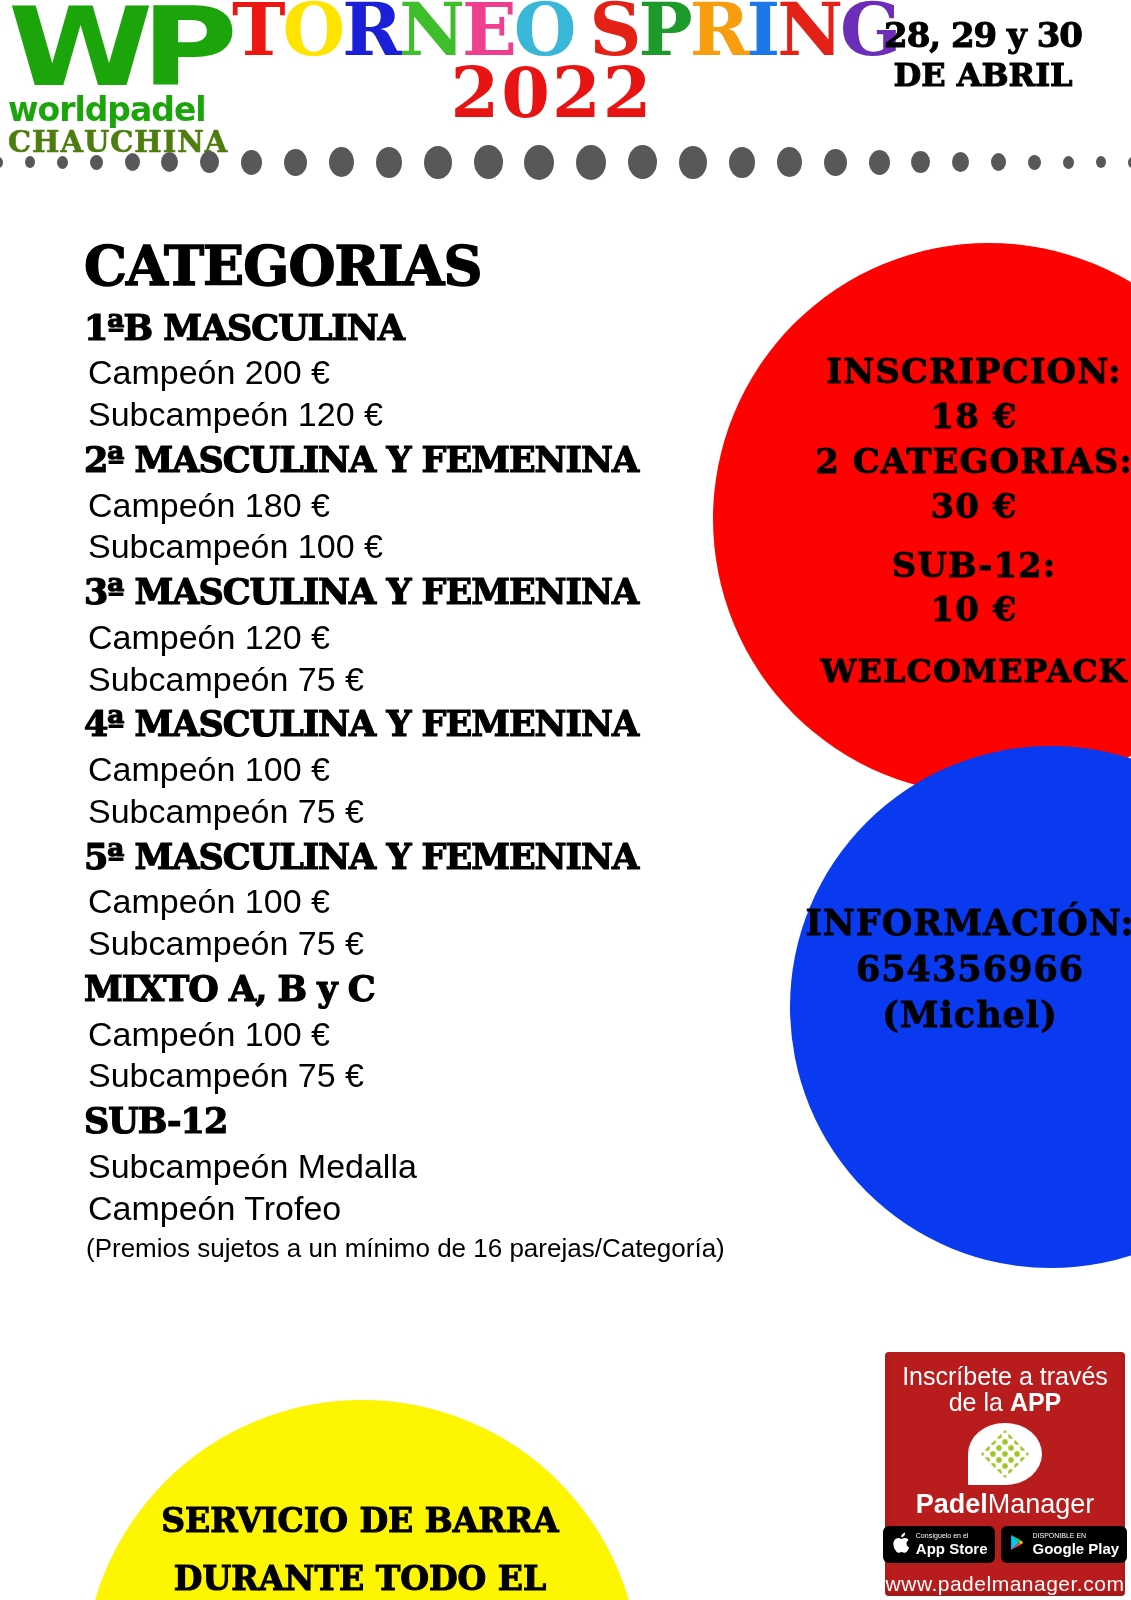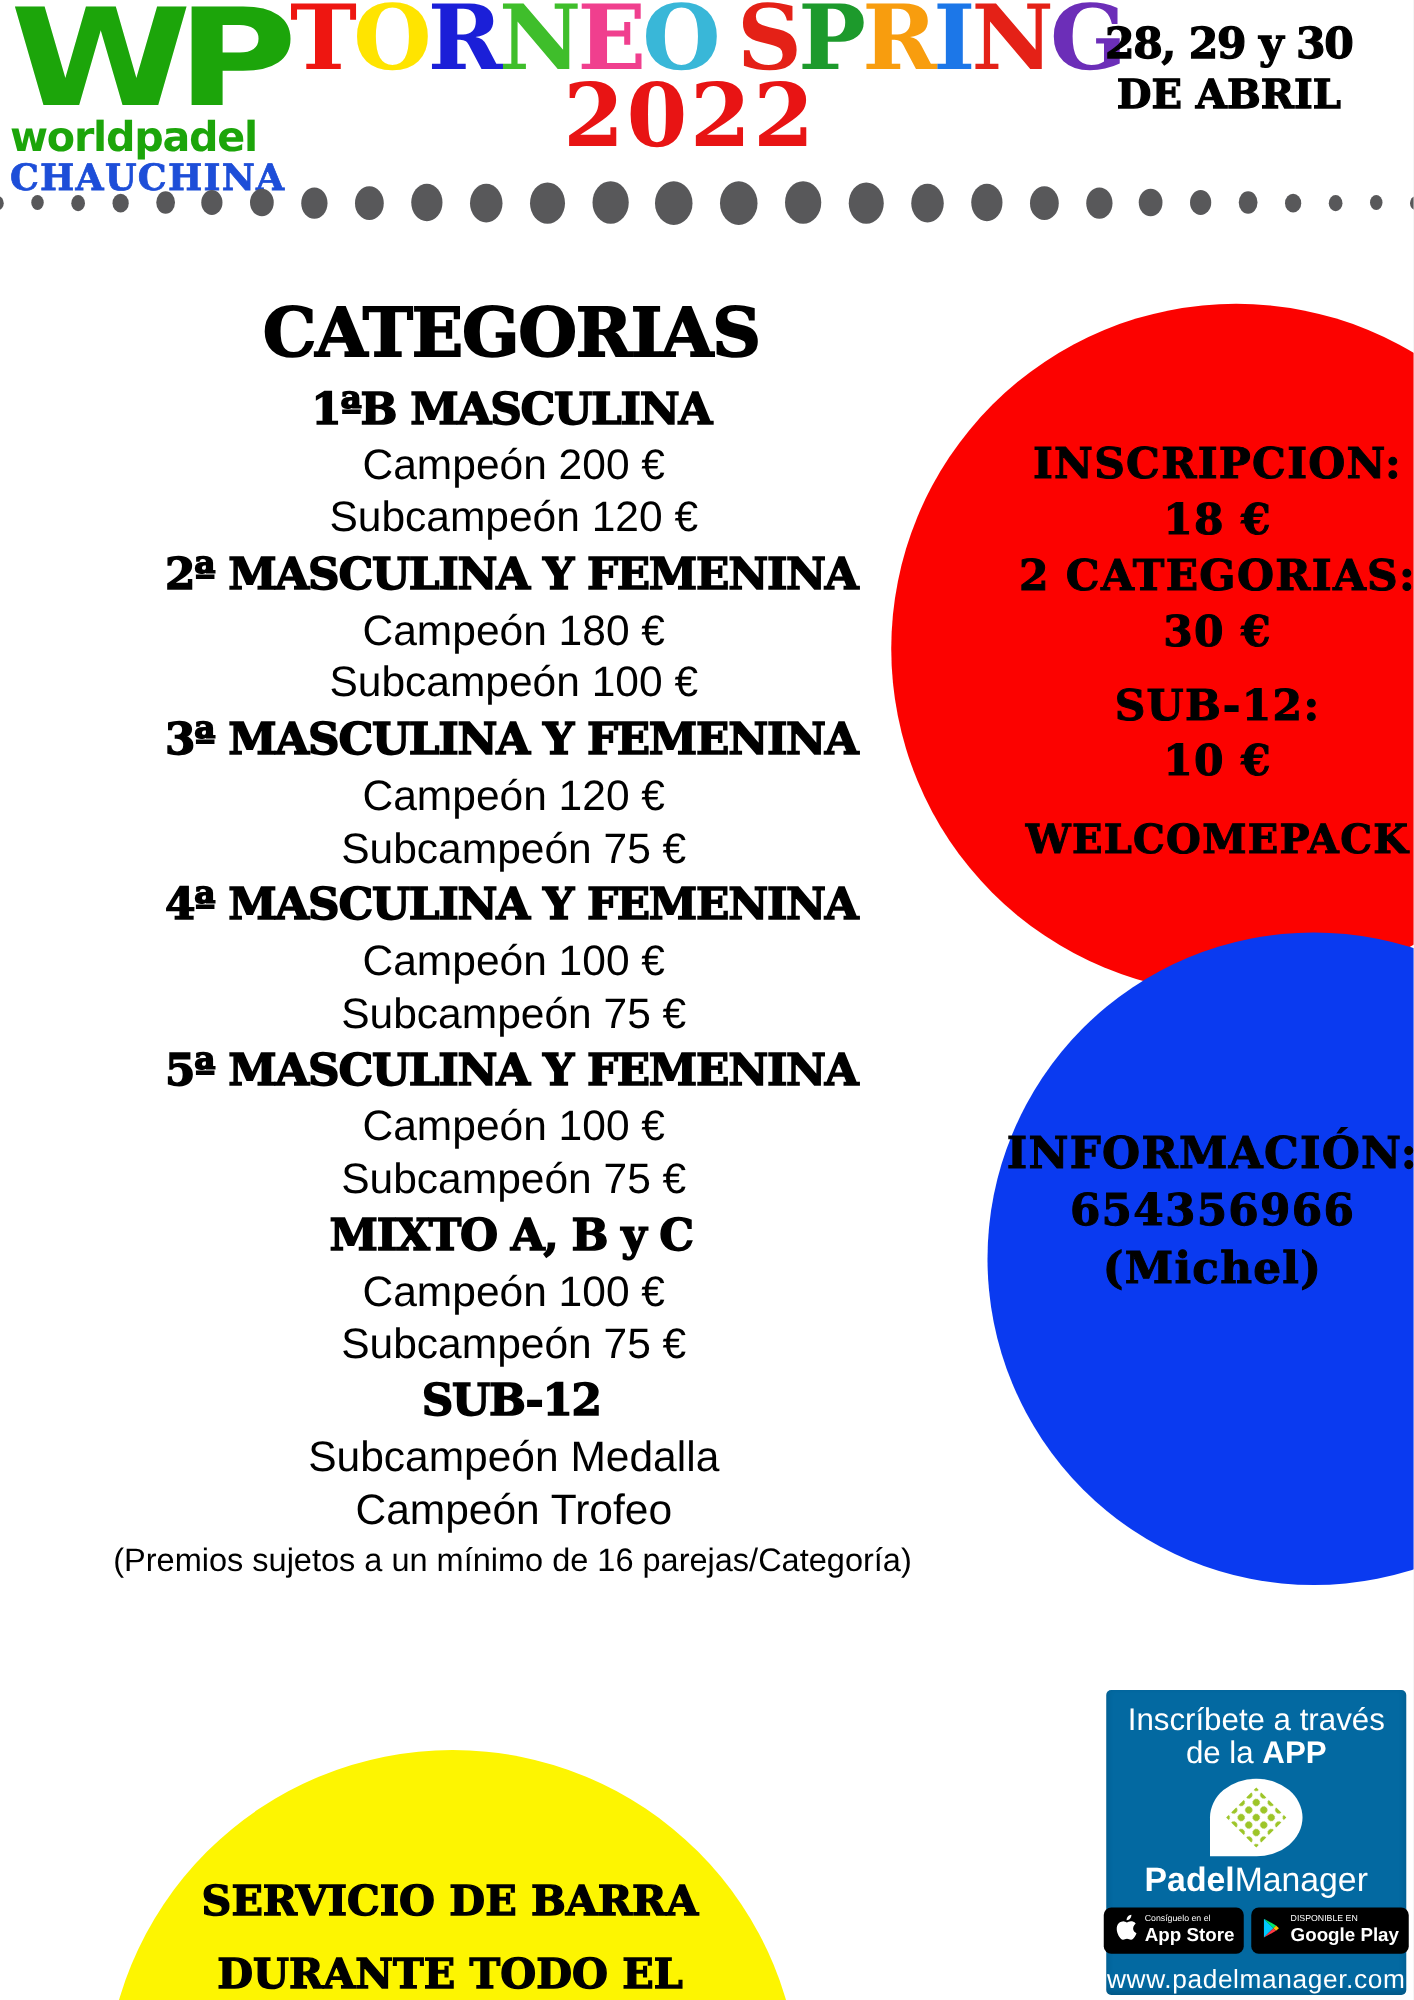--- a/index.html
+++ b/index.html
@@ -26,21 +26,21 @@
   .date{position:absolute;right:38px;top:16px;width:220px;text-align:center;color:#000;
         font-family:"DejaVu Serif",serif;font-weight:bold;-webkit-text-stroke:1px #000;}
   .date-1{font-size:34px;line-height:1.15;letter-spacing:-1px;white-space:nowrap;}
   .date-2{font-size:32px;line-height:1.25;}
 
   .dots{position:absolute;left:-6px;right:-6px;top:142px;height:40px;display:flex;
         align-items:center;justify-content:space-between;}
   .dot{border-radius:50%;flex:0 0 auto;}
 
   
-  .categories{position:absolute;left:84px;top:238px;width:650px;color:#000;text-align:center;}
+  .categories{position:absolute;left:84px;top:238px;width:650px;color:#000;}
   .cat-heading{font-family:"DejaVu Serif",serif;font-weight:bold;font-size:54px;line-height:1.05;
                letter-spacing:-1px;margin:0 0 14px;-webkit-text-stroke:1.4px #000;}
   .cat-name{font-family:"DejaVu Serif",serif;font-weight:bold;font-size:35px;line-height:1.08;
             letter-spacing:-1px;margin:8px 0;-webkit-text-stroke:1.2px #000;}
   .cat-line{font-size:34px;line-height:1.08;margin:0 0 5px;padding-left:4px;}
   .cat-foot{font-size:26px;line-height:1.1;margin:8px 0 0;padding-left:2px;}
 
   
   .circle{position:absolute;border-radius:50%;}
   .c-red{left:713px;top:243px;width:552px;height:552px;z-index:1;}
@@ -80,21 +80,21 @@
   .url{font-size:21px;margin-top:9px;letter-spacing:.5px;}
 </style>
 </head>
 <body>
 
 <div class="page">
 
   <div class="logo">
     <div class="logo-wp" style="color: rgb(28, 165, 10);">WP</div>
     <div class="logo-brand" style="color: rgb(28, 165, 10);">worldpadel</div>
-    <div class="logo-city" style="color: #1d4ed8;">CHAUCHINA</div>
+    <div class="logo-city" style="color: #4d7c0f;">CHAUCHINA</div>
   </div>
 
   <div class="title">
     <div class="title-line"><span class="tl" style="color: rgb(238, 22, 17);">T</span><span class="tl" style="color: rgb(255, 228, 0);">O</span><span class="tl" style="color: rgb(27, 31, 216);">R</span><span class="tl" style="color: rgb(63, 190, 43);">N</span><span class="tl" style="color: rgb(240, 63, 142);">E</span><span class="tl" style="color: rgb(57, 183, 216);">O</span><span class="tl sp"> </span><span class="tl" style="color: rgb(228, 33, 23);">S</span><span class="tl" style="color: rgb(29, 154, 44);">P</span><span class="tl" style="color: rgb(248, 157, 14);">R</span><span class="tl" style="color: rgb(28, 119, 232);">I</span><span class="tl" style="color: rgb(228, 33, 23);">N</span><span class="tl" style="color: rgb(108, 46, 184);">G</span></div>
     <div class="title-year" style="color: rgb(232, 20, 20);">2022</div>
   </div>
 
   <div class="date">
     <div class="date-1">28, 29 y 30</div>
     <div class="date-2">DE ABRIL</div>
@@ -175,21 +175,21 @@
   <div class="circle-text blue-text">
       <p>INFORMACIÓN:</p>
       <p>654356966</p>
       <p>(Michel)</p>
     </div>
   <div class="circle-text yellow-text">
       <p>SERVICIO DE BARRA</p>
       <p>DURANTE TODO EL TORNEO</p>
     </div>
 
-  <div class="app-box" style="background: #0369a1;">
+  <div class="app-box" style="background: #b91c1c;">
     <div class="app-head">
       <div>Inscríbete a través</div>
       <div><span>de la </span><b>APP</b></div>
     </div>
     <div class="pin">
       <div class="pin-dots"></div>
     </div>
     <div class="brand"><b>Padel</b><span>Manager</span></div>
     <div class="badges">
       <div class="badge">

